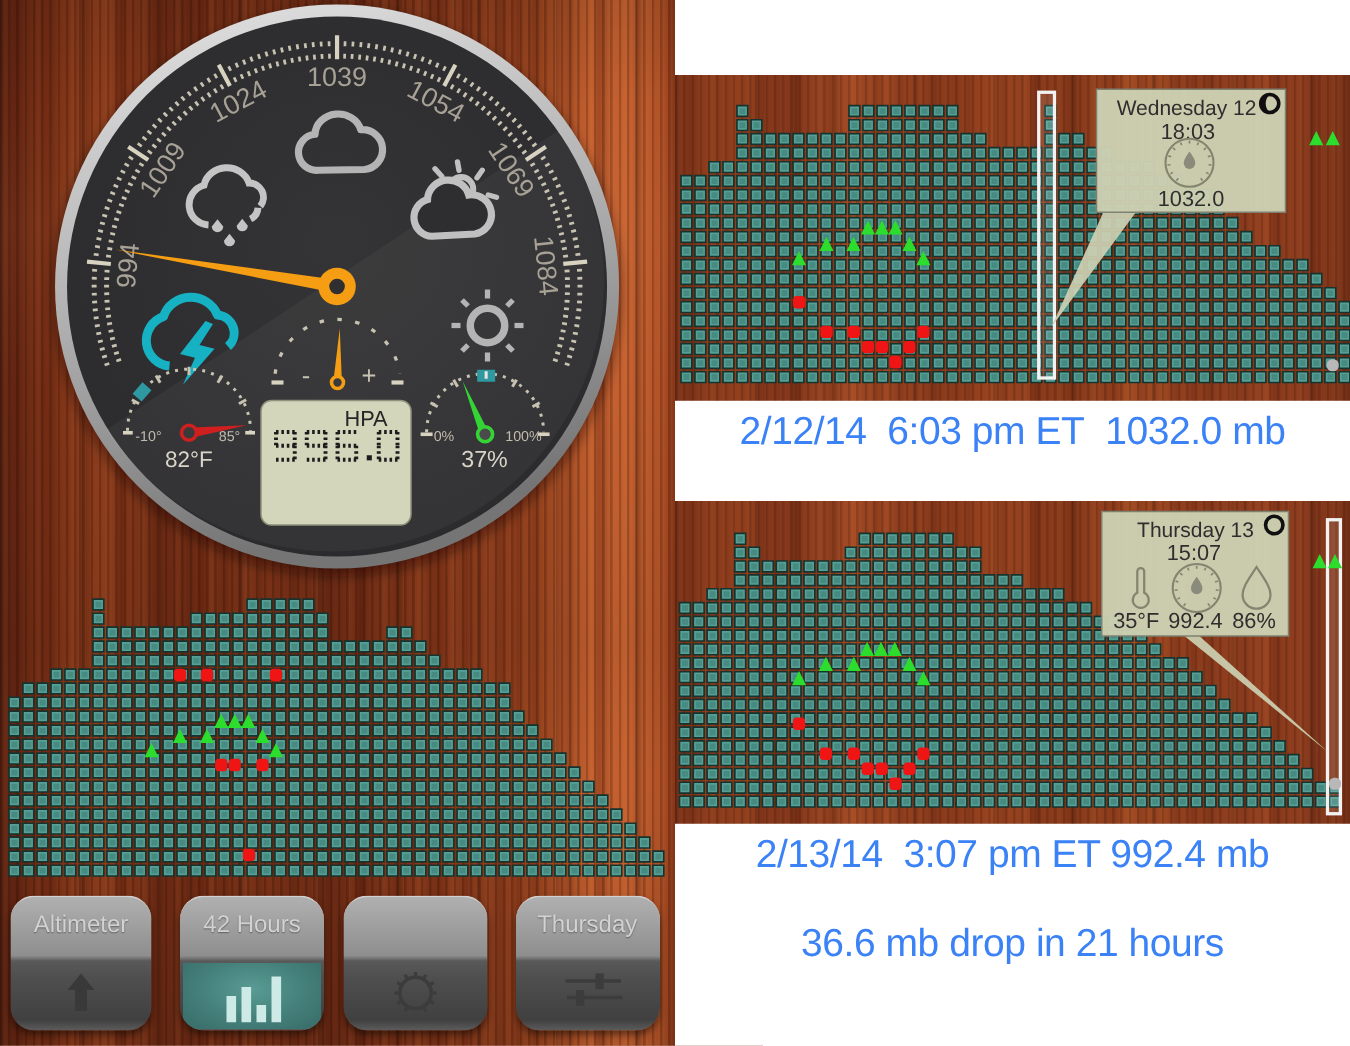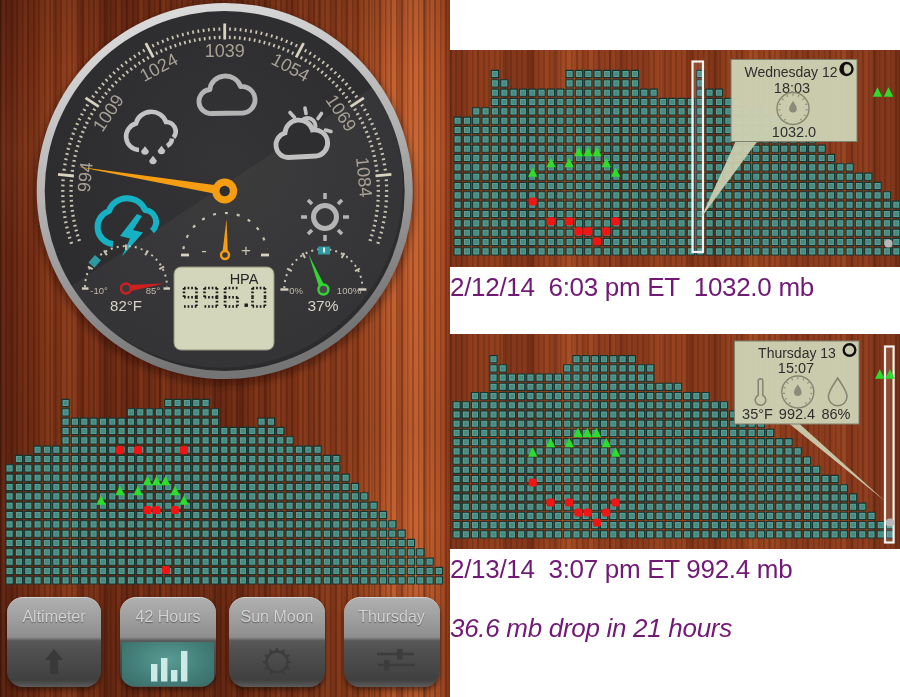--- a/index.html
+++ b/index.html
@@ -14,21 +14,21 @@
 }
 .woodL{
 background-color:#8a3a1e;
 background-image:
  linear-gradient(180deg, rgba(0,0,0,0.10) 0, rgba(0,0,0,0) 70px, rgba(255,170,110,0.05) 150px, rgba(0,0,0,0) 260px, rgba(0,0,0,0.05) 430px, rgba(0,0,0,0) 520px, rgba(0,0,0,0.10) 100%),
  repeating-linear-gradient(90deg, rgba(40,8,0,0.24) 0px, rgba(40,8,0,0.24) 1px, rgba(40,8,0,0) 2px, rgba(40,8,0,0) 5.5px),
  repeating-linear-gradient(90deg, rgba(45,8,0,0) 0px, rgba(255,150,80,0.07) 3px, rgba(45,8,0,0) 7px, rgba(45,8,0,0.15) 12px, rgba(45,8,0,0) 16px, rgba(45,8,0,0) 23px),
  repeating-linear-gradient(90deg, rgba(0,0,0,0.18) 0px, rgba(0,0,0,0) 4px, rgba(0,0,0,0) 24px, rgba(80,18,4,0.26) 28px, rgba(0,0,0,0) 33px, rgba(0,0,0,0) 53px),
  linear-gradient(90deg,#5e2312 0,#7e3317 8%,#8f3e1d 15%,#6f2b14 25%,#7e3418 38%,#702c15 50%,#86381a 62%,#8e3d1d 72%,#9a451f 80%,#c4602f 88%,#c4602f 95%,#9c421e 100%);
 }
-.cap{position:absolute;width:450px;color:#701a75;font-size:26px;letter-spacing:-0.3px;}
+.cap{position:absolute;width:450px;text-align:center;color:#3b82f6;font-size:26px;letter-spacing:-0.3px;}
 .btn{position:absolute;top:597px;height:90px;border-radius:16px;overflow:hidden;
  background:linear-gradient(#b0b0b0 0,#8e8e8e 44%,#595959 48%,#4f4f4f 60%,#404040 92%,#5c5c5c 100%);
  border-top:1px solid #d2d2d2; box-shadow:0 3px 5px rgba(0,0,0,0.45);}
 .btn .lbl{position:absolute;top:0;left:0;right:0;height:37px;line-height:37px;text-align:center;color:#d2d2d2;font-size:16px;text-shadow:0 1px 1px rgba(0,0,0,0.4);}
 </style></head>
 <body>
 
 <div class="abs woodL" style="left:0;top:0;width:450px;height:697px;"></div>
 
 <div class="abs wood" style="left:450px;top:50px;width:450px;height:217px;"></div>
@@ -333,21 +333,20 @@
   <g fill="#cdeae7">
    <rect x="31" y="23" width="6.4" height="17.5"></rect>
    <rect x="41" y="17" width="6.4" height="23.5"></rect>
    <rect x="51" y="29" width="6.4" height="11.5"></rect>
    <rect x="61" y="10" width="6.4" height="30.5"></rect>
   </g>
  </svg>
 </div>
 
 <div class="btn" style="left:229px;width:96px;">
- <div class="lbl">Sun Moon</div>
  <svg class="abs" style="left:0;top:43px;" width="96" height="47" viewBox="0 0 96 47">
   <circle cx="48" cy="21" r="10.5" fill="none" stroke="#3c3c3c" stroke-width="2.4"></circle>
   <g stroke="#3c3c3c" stroke-width="2.2">
    <line x1="48" y1="7" x2="48" y2="10.5"></line>
         <line x1="41" y1="8.8" x2="42.7" y2="11.8"></line>
         <line x1="55" y1="8.8" x2="53.3" y2="11.8"></line>
    <line x1="35.8" y1="14" x2="38.8" y2="15.7"></line>
         <line x1="60.2" y1="14" x2="57.2" y2="15.7"></line>
    <line x1="34" y1="21" x2="37.5" y2="21"></line>
         <line x1="62" y1="21" x2="58.5" y2="21"></line>
@@ -495,13 +494,13 @@
 <text x="307.5" y="418.5" text-anchor="middle" font-size="14.5" fill="#2e2e2e" font-family="Liberation Sans, sans-serif">35°F</text>
 <text x="347" y="418.5" text-anchor="middle" font-size="14.5" fill="#2e2e2e" font-family="Liberation Sans, sans-serif">992.4</text>
 <text x="386" y="418.5" text-anchor="middle" font-size="14.5" fill="#2e2e2e" font-family="Liberation Sans, sans-serif">86%</text>
 </g>
 </svg>
 
 <div class="cap" style="left:450px;top:272px;">2/12/14&nbsp;&nbsp;6:03 pm ET&nbsp;&nbsp;1032.0 mb</div>
 
 <div class="cap" style="left:450px;top:554px;">2/13/14&nbsp;&nbsp;3:07 pm ET 992.4 mb</div>
 
-<div class="cap" style="left:450px;top:613px;font-style:italic;">36.6 mb drop in 21 hours</div>
+<div class="cap" style="left:450px;top:613px;">36.6 mb drop in 21 hours</div>
 
 </body></html>

